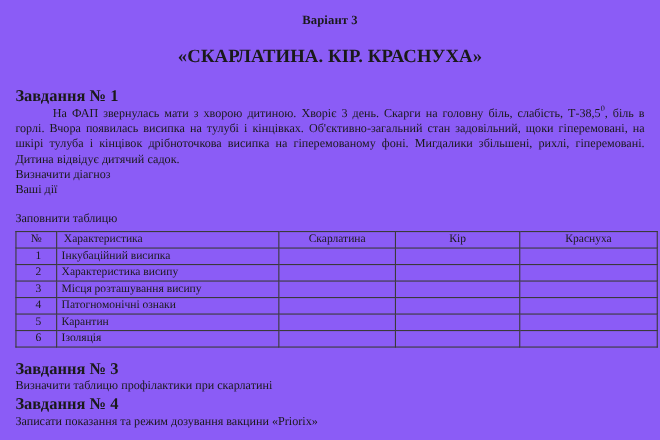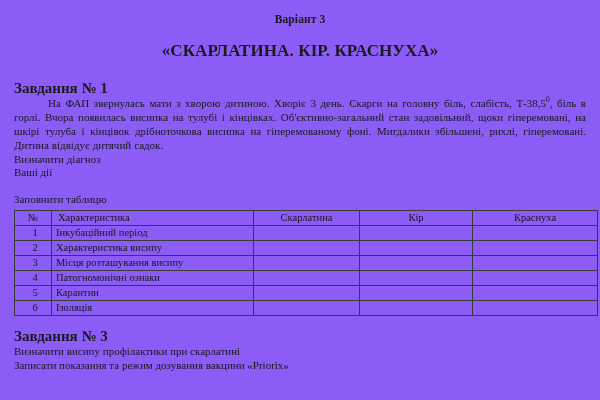--- a/index.html
+++ b/index.html
@@ -134,21 +134,21 @@
       <tr class="header-row">
         <td class="col-num">№</td>
         <td class="col-charact">Характеристика</td>
         <td class="col-scarlet">Скарлатина</td>
         <td class="col-measles">Кір</td>
         <td class="col-rubella">Краснуха</td>
       </tr>
 
       <tr>
         <td class="col-num">1</td>
-        <td class="col-charact">Інкубаційний період</td>
+        <td class="col-charact">Інкубаційний висипка</td>
         <td class="col-scarlet"></td>
         <td class="col-measles"></td>
         <td class="col-rubella"></td>
       </tr>
 
       <tr>
         <td class="col-num">2</td>
         <td class="col-charact">Характеристика висипу</td>
         <td class="col-scarlet"></td>
         <td class="col-measles"></td>
@@ -185,19 +185,20 @@
         <td class="col-scarlet"></td>
         <td class="col-measles"></td>
         <td class="col-rubella"></td>
       </tr>
     </tbody>
   </table>
 
   <div class="tail-block">
     <div class="task-heading">Завдання № 3</div>
 
-    <div class="plain-line">Визначити висипу профілактики при скарлатині</div>
-
+    <div class="plain-line">Визначити таблицю профілактики при скарлатині</div>
+
+    <div class="task-heading">Завдання № 4</div>
 
     <div class="plain-line">Записати показання та режим дозування вакцини «Priorix»</div>
   </div>
 
 </div>
 
 </body></html>

